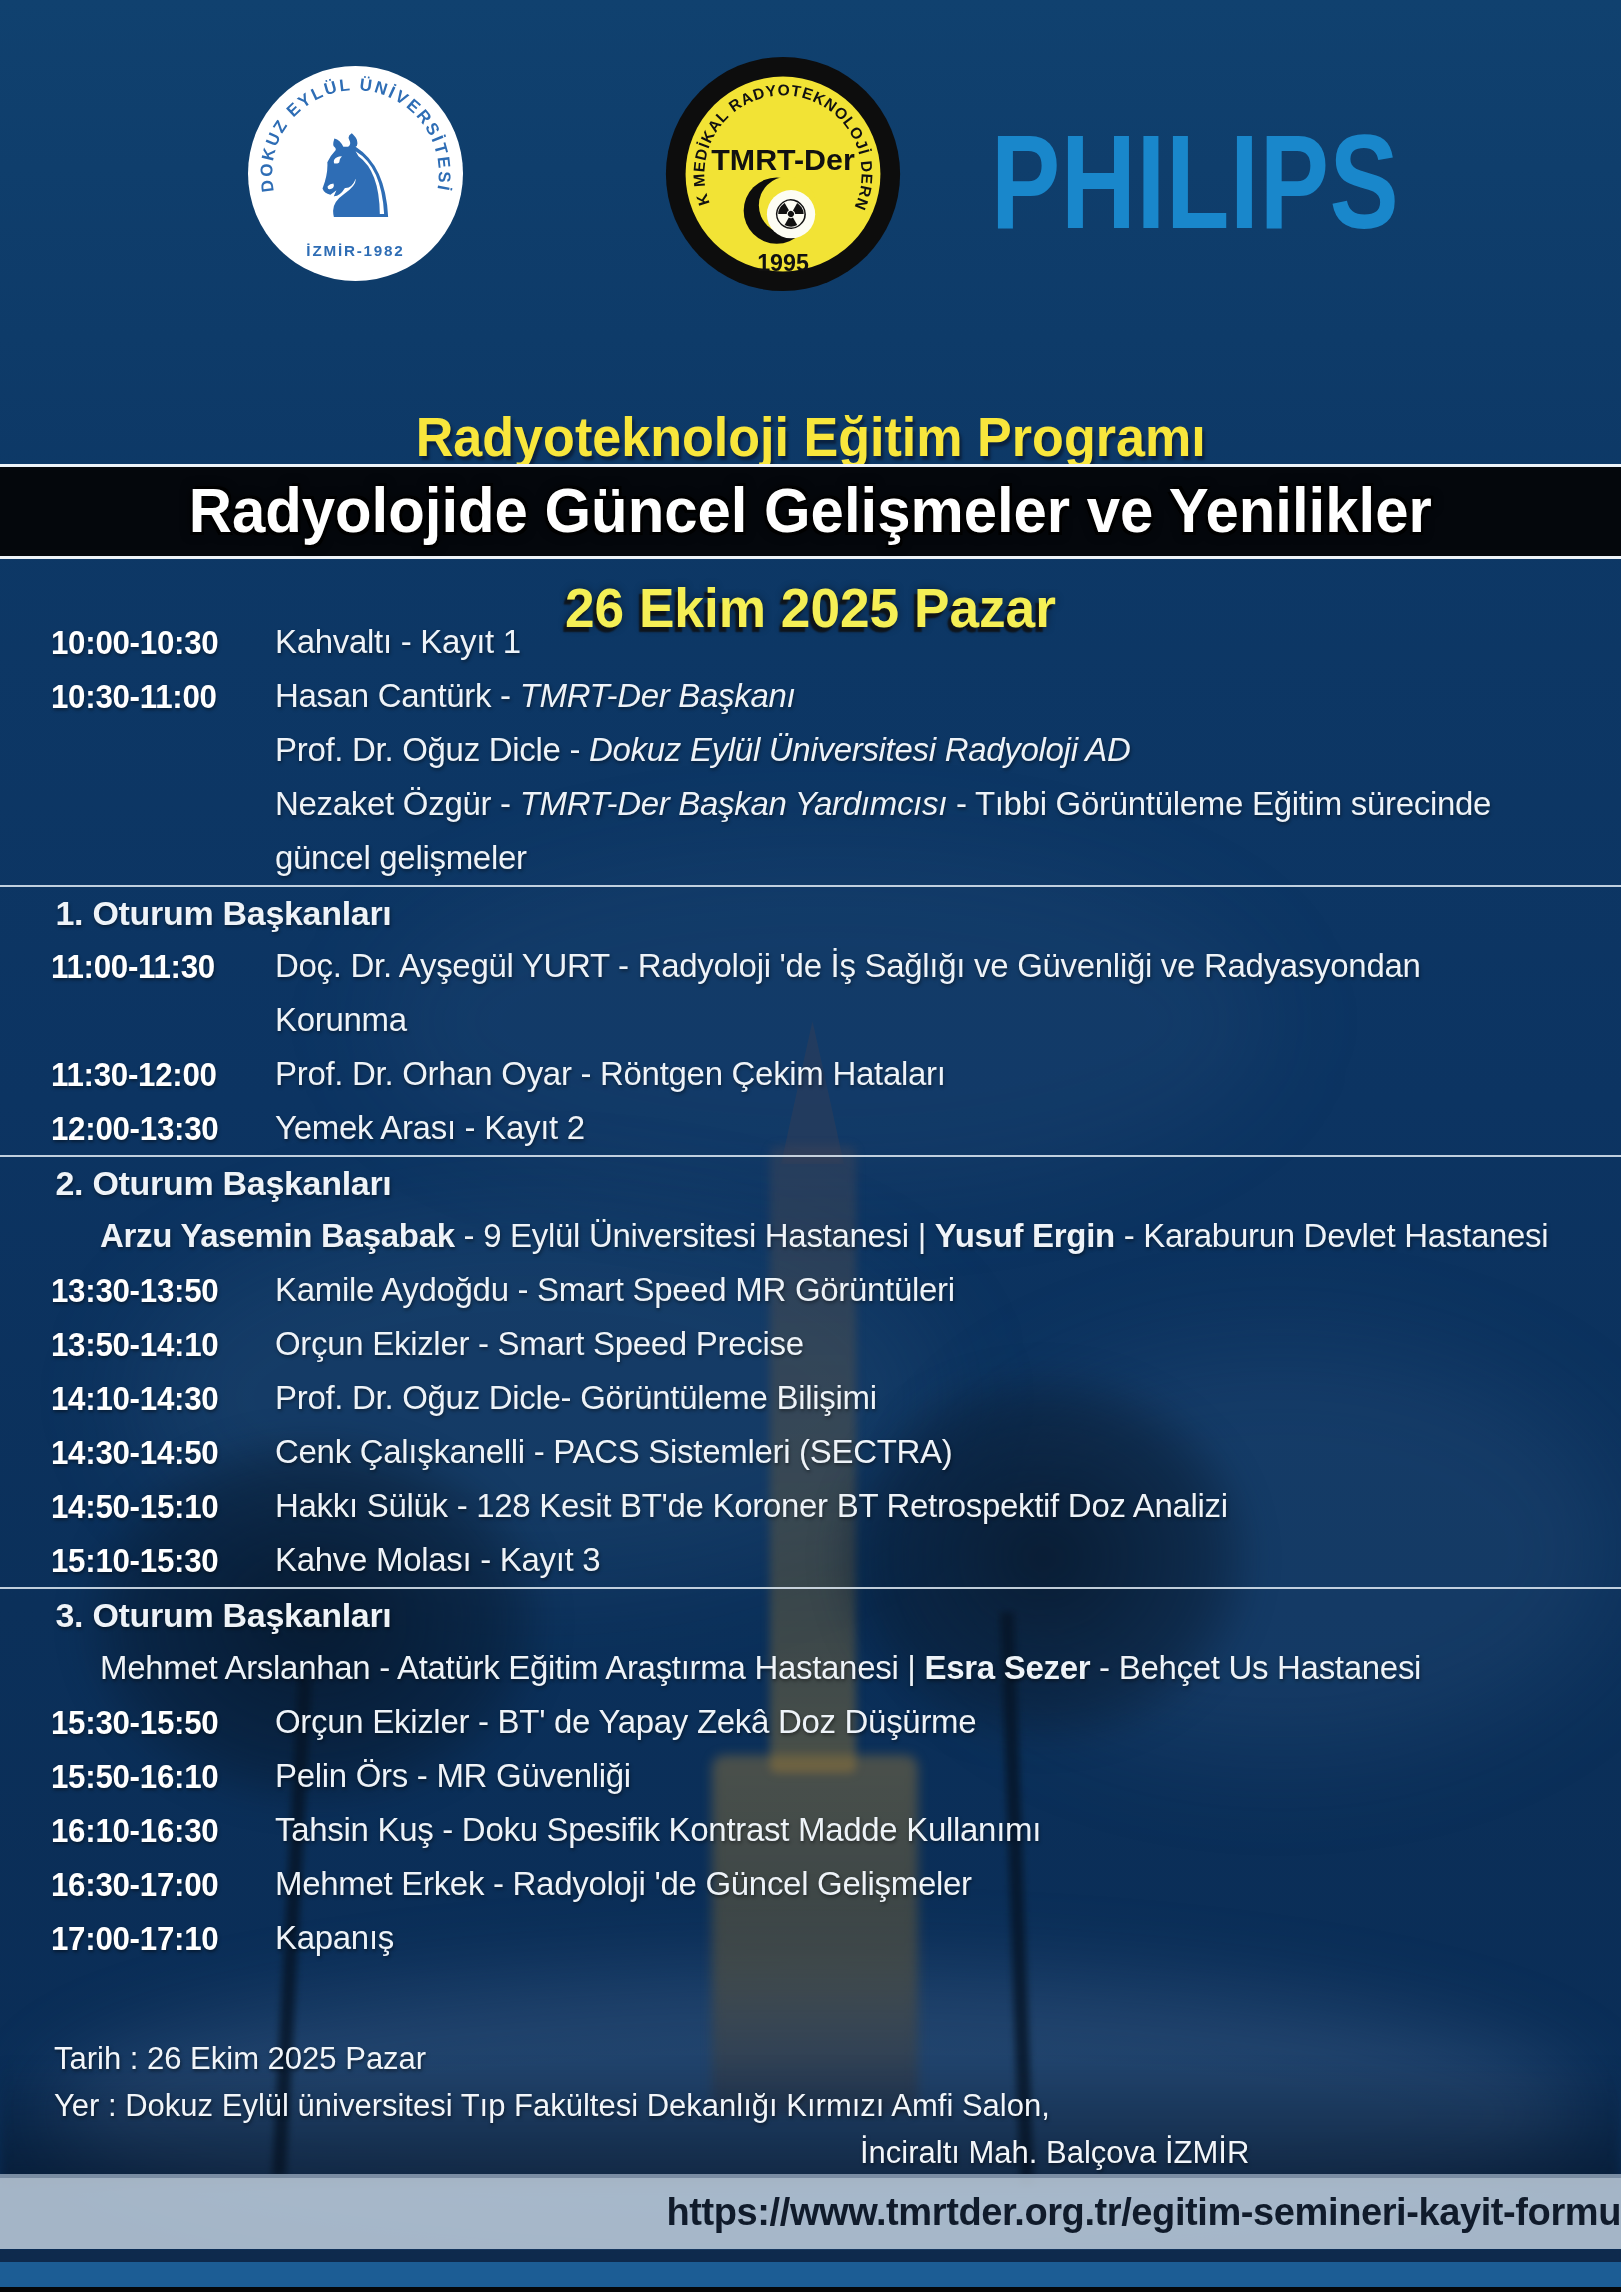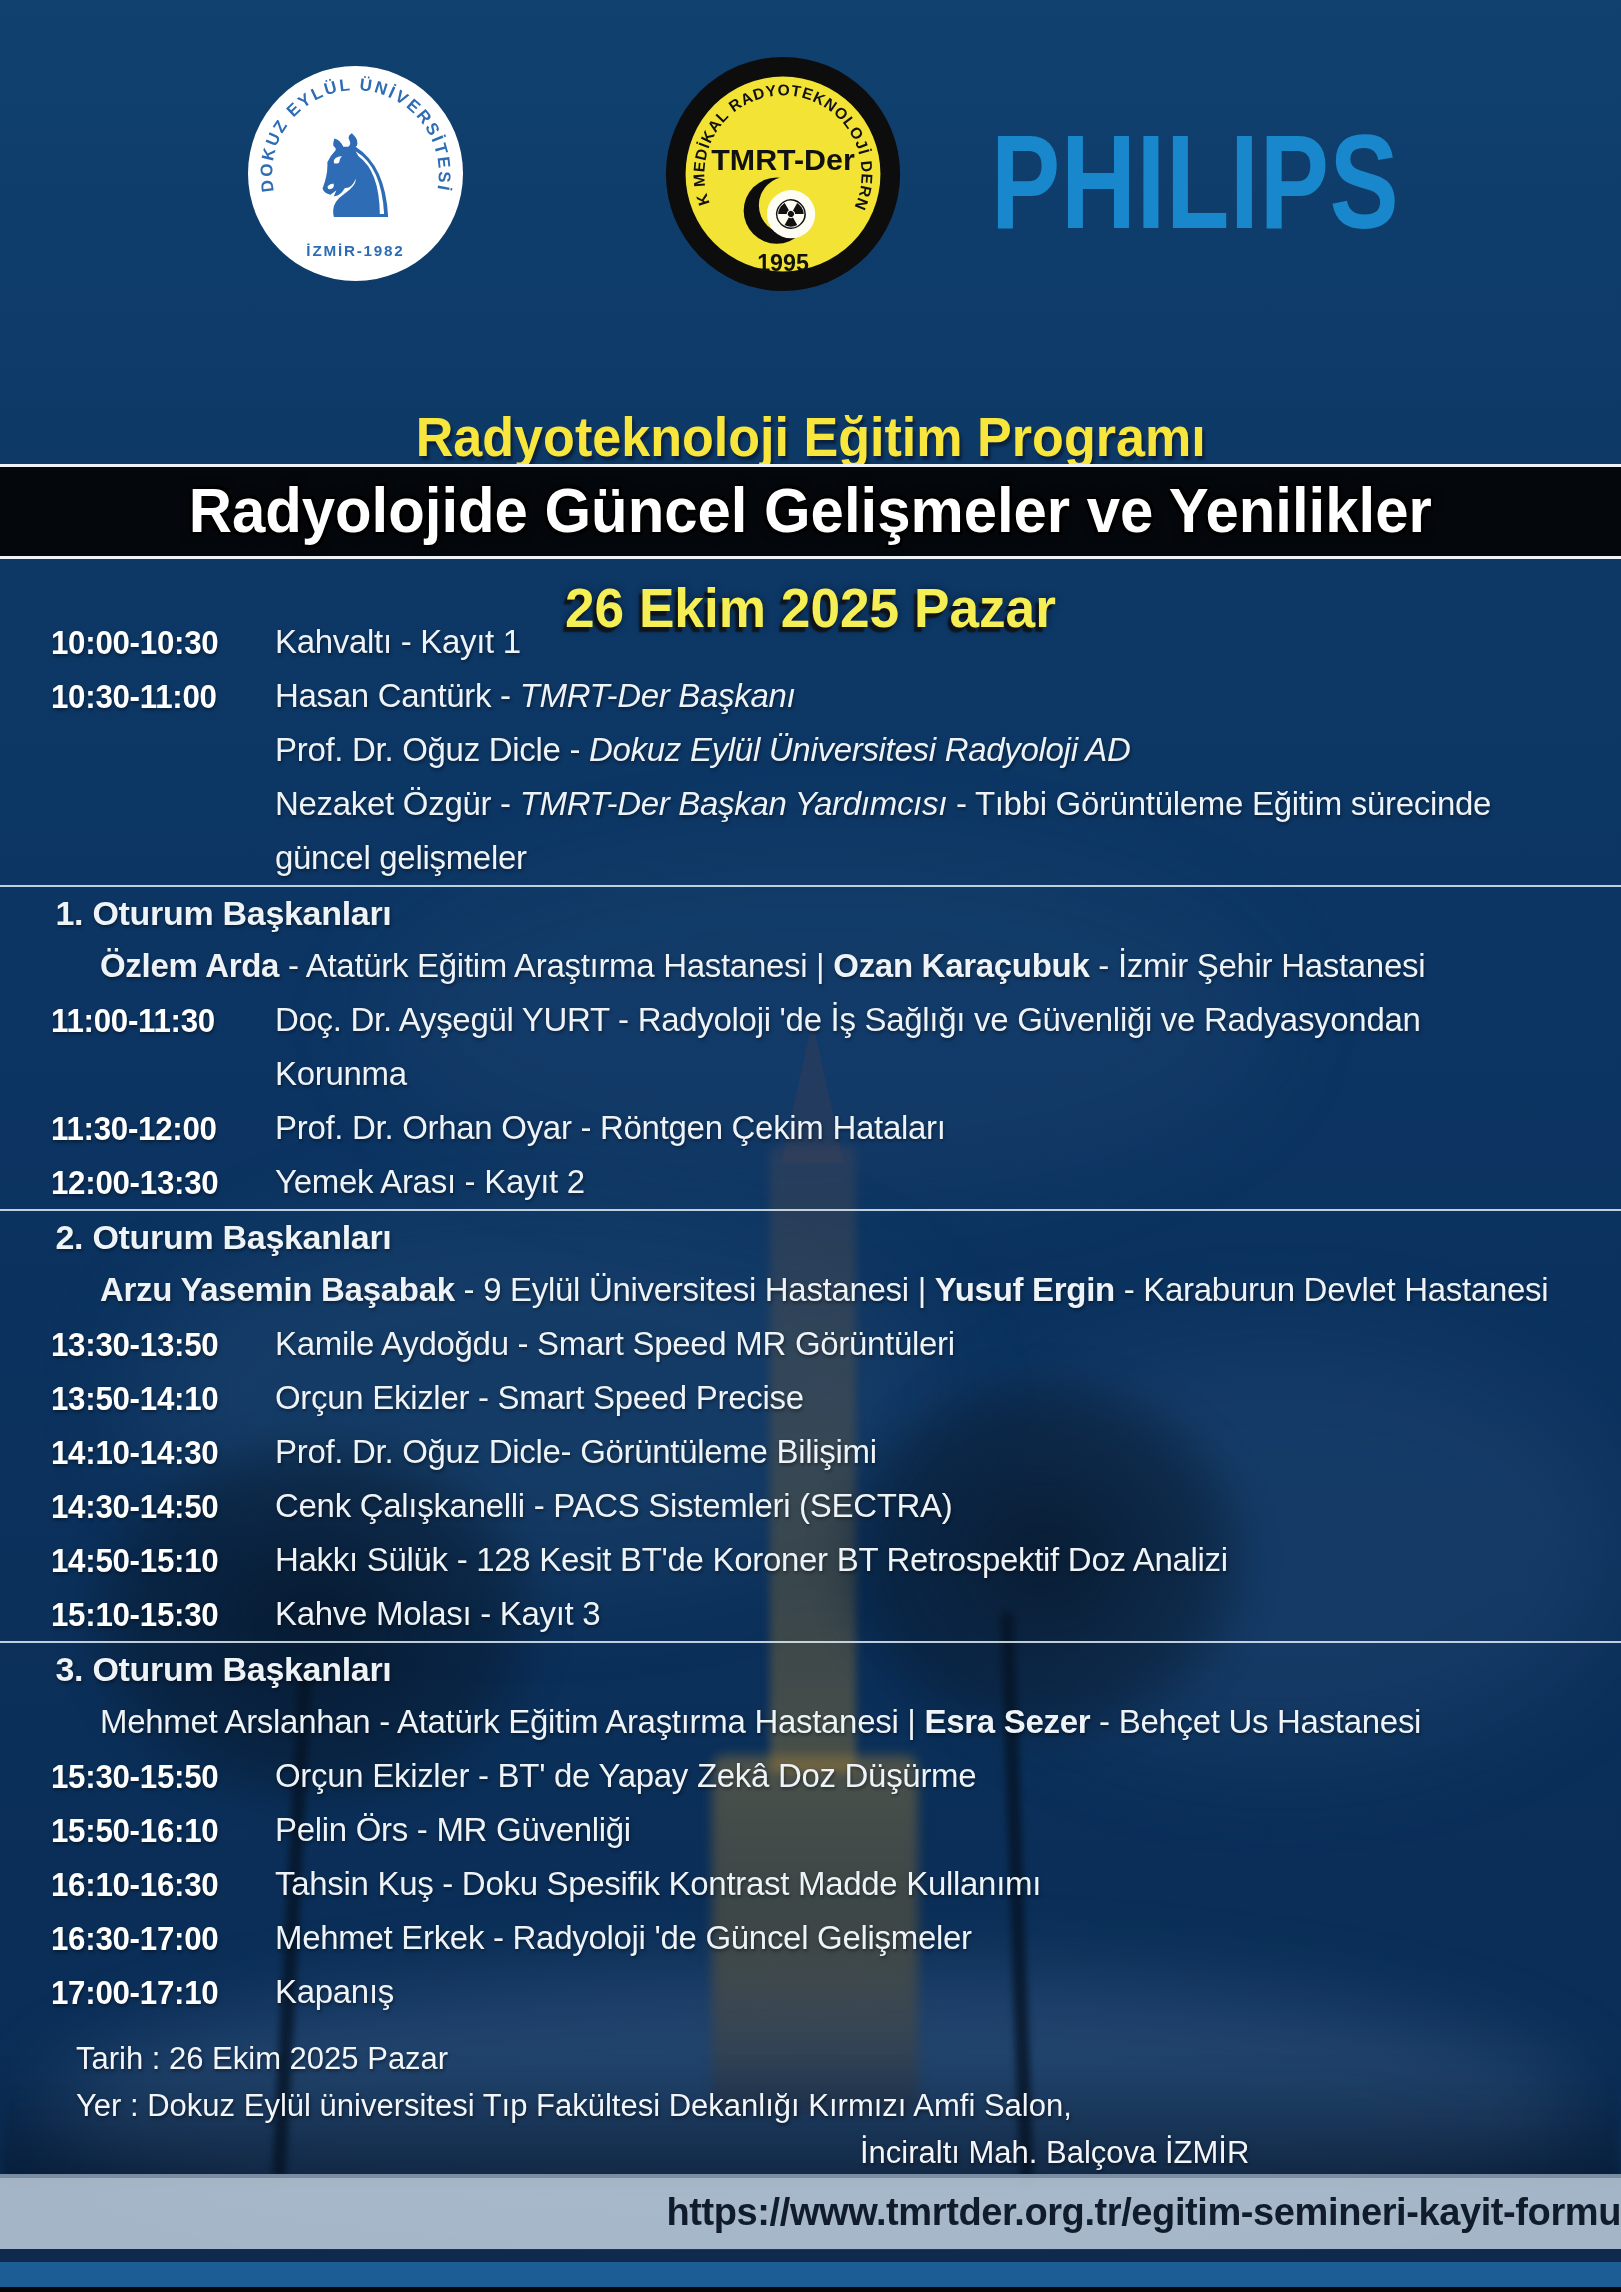--- a/index.html
+++ b/index.html
@@ -62,21 +62,21 @@
     padding:0 27px 0 51px;font-size:33px;color:#eef3f8;letter-spacing:-0.3px;
     text-shadow:0.9px 1.8px 3.6px rgba(0,0,0,.45);white-space:nowrap;}
   .srow .time{flex:0 0 224px;font-weight:bold;font-size:34px;color:#ffffff;
     display:inline-block;transform:scaleX(.92);transform-origin:left center;}
   .srow.section{border-top:2.7px solid rgba(225,235,245,.85);}
   .srow .section-label{font-weight:bold;font-size:34px;padding-left:4.5px;}
   .srow.chairs{padding-left:100px;}
 
   
   .footer{position:absolute;left:0;top:2035px;width:1621px;z-index:2;}
-  .frow{height:47px;line-height:47px;font-size:31px;color:#f2f6fa;padding-left:76px;
+  .frow{height:47px;line-height:47px;font-size:31px;color:#f2f6fa;padding-left:54px;
     text-shadow:0.9px 1.8px 3.6px rgba(0,0,0,.5);white-space:nowrap;}
   .frow.indent{padding-left:860px;}
 
   
   .url-band{position:absolute;left:0;top:2174px;width:1621px;height:75px;z-index:3;
     background:rgba(185,200,215,.88);border-top:4.5px solid rgba(95,115,140,.6);
     box-sizing:border-box;text-align:right;}
   .url-band .utxt{display:inline-block;font-weight:bold;font-size:38px;line-height:69px;
     color:#101b2b;letter-spacing:-0.4px;white-space:nowrap;}
   .strip-navy{position:absolute;left:0;top:2250px;width:1621px;height:12.5px;background:#0e2a4d;z-index:3;}
@@ -163,23 +163,20 @@
         <span class="time"></span>
         <span class="content"><span>Nezaket Özgür - </span><span style="font-style: italic;">TMRT-Der Başkan Yardımcısı</span><span> - Tıbbi Görüntüleme Eğitim sürecinde</span></span>
       </div>
       <div class="srow cont">
         <span class="time"></span>
         <span class="content"><span>güncel gelişmeler</span></span>
       </div>
       <div class="srow section">
         <span class="section-label">1. Oturum Başkanları</span>
       </div>
-      <div class="srow chairs">
-        <span class="content"><span style="font-weight: bold;">Özlem Arda</span><span> - Atatürk Eğitim Araştırma Hastanesi | </span><span style="font-weight: bold;">Ozan Karaçubuk</span><span> - İzmir Şehir Hastanesi</span></span>
-      </div>
       <div class="srow session">
         <span class="time">11:00-11:30</span>
         <span class="content"><span>Doç. Dr. Ayşegül YURT - Radyoloji 'de İş Sağlığı ve Güvenliği ve Radyasyondan</span></span>
       </div>
       <div class="srow cont">
         <span class="time"></span>
         <span class="content"><span>Korunma</span></span>
       </div>
       <div class="srow session">
         <span class="time">11:30-12:00</span>

